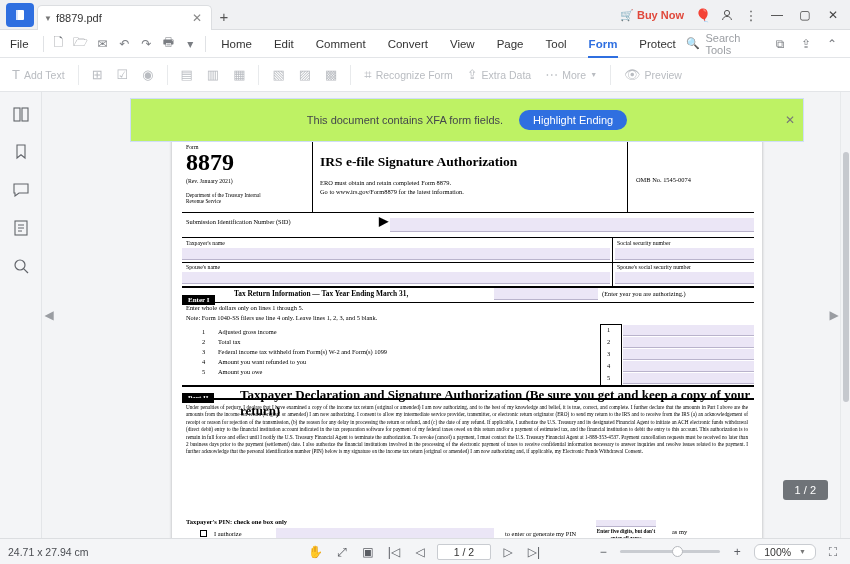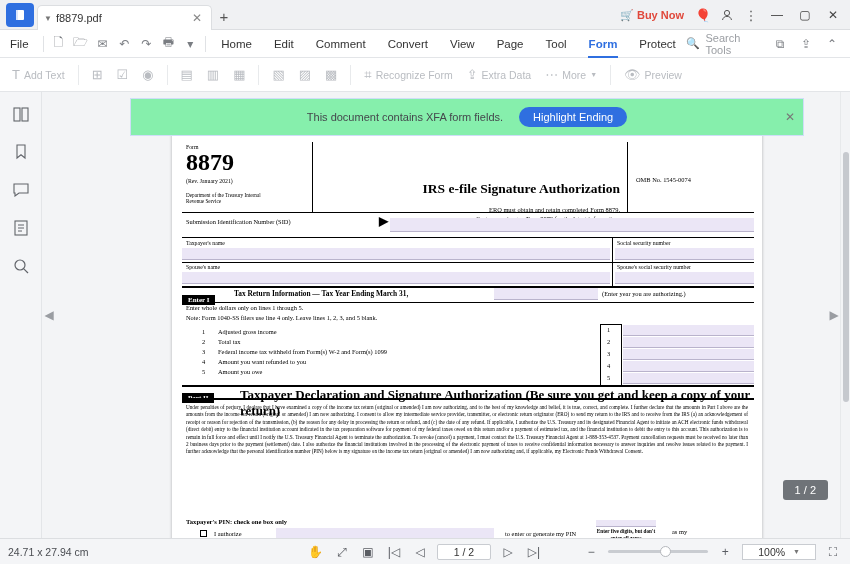--- a/index.html
+++ b/index.html
@@ -113,22 +113,22 @@
     border-right: 1px solid #e3e5e8;
     display: flex; flex-direction: column; align-items: center;
     padding-top: 10px; gap: 14px;
   }
   .railicon { width: 26px; height: 24px; display:flex; align-items:center; justify-content:center; color:#61646a; font-size:15px; }
 
   .docarea { flex: 1; position: relative; background: #f3f4f6; overflow: hidden; }
 
   
   .xfabar {
-    position: absolute; left: 88px; right: 46px; top: 6px; height: 38px;
-    background: #86efac; border: 1px solid #cfdef7;
+    position: absolute; left: 88px; right: 46px; top: 6px; height: 44px;
+    background: #bef264; border: 1px solid #cfdef7;
     display: flex; align-items: center; justify-content: center;
     font-size: 11px; color: #44474c; gap: 16px;
     z-index: 5;
   }
   .hlbtn {
     background: #2f6fe0; color: #fff; font-size: 11px;
     padding: 4px 14px; border-radius: 11px;
   }
   .xfaclose { position: absolute; right: 8px; color: #777; font-size: 12px; }
 
@@ -198,22 +198,22 @@
     border: 1px solid #c9ccd1; background: #fff;
     font-size: 10.5px; padding: 1px 8px; border-radius: 2px;
     min-width: 54px; text-align: center; color: #333;
   }
   .zoomwrap {
     margin-left: auto; display: flex; align-items: center; gap: 8px;
   }
   .slider { width: 100px; height: 3px; background: #c9ccd1; border-radius: 2px; position: relative; }
   .sknob { position: absolute; left: 52px; top: -4px; width: 11px; height: 11px; border-radius: 50%; background: #fff; border: 1px solid #b5b8bd; }
   .zoomsel {
-    border: 1px solid #c9ccd1; background: #fff; border-radius: 0;
-    font-size: 10.5px; padding: 1px 15px; display:flex; align-items:center; gap:8px; color:#333;
+    border: 1px solid #c9ccd1; background: #fff; border-radius: 6px;
+    font-size: 10.5px; padding: 1px 9px; display:flex; align-items:center; gap:8px; color:#333;
   }
   .pagebadge {
     position: absolute; right: 22px; bottom: 38px;
     background: #6f7378; color: #fff; font-size: 11px;
     padding: 4px 12px; border-radius: 3px;
   }
 </style>
 </head>
 <body>
 
@@ -391,21 +391,21 @@
           <div class="t-xs">Form</div>
           <div class="f-num" style="margin-top:-1px;">8879</div>
           <div class="t-xs" style="margin-top:2px;">(Rev. January 2021)</div>
           <div class="t-tiny" style="margin-top:8px;">Department of the Treasury Internal</div>
           <div class="t-tiny">Revenue Service</div>
         </div>
 
         <div class="pg vrule" style="left:140px; top:10px; height:70px;"></div>
         <div class="pg vrule" style="left:455px; top:10px; height:70px;"></div>
 
-        <div class="pg" style="left:148px; top:22px; width:300px; text-align:right;margin-top:27px;">
+        <div class="pg" style="left:148px; top:22px; width:300px; text-align:left;">
           <div style="font-size:13.5px; font-weight:bold; font-family:'Liberation Serif',serif;">IRS e-file Signature Authorization</div>
           <div class="t-s" style="margin-top:9px;">ERO must obtain and retain completed Form 8879.</div>
           <div class="t-s" style="margin-top:2px;">Go to www.irs.gov/Form8879 for the latest information.</div>
         </div>
 
         <div class="pg t-s" style="left:464px; top:44px;">OMB No. 1545-0074</div>
 
         <div class="pg rule" style="left:10px; top:80px; width:572px;"></div>
 
         <div class="pg t-s" style="left:14px; top:86px;">Submission Identification Number (SID)</div>

